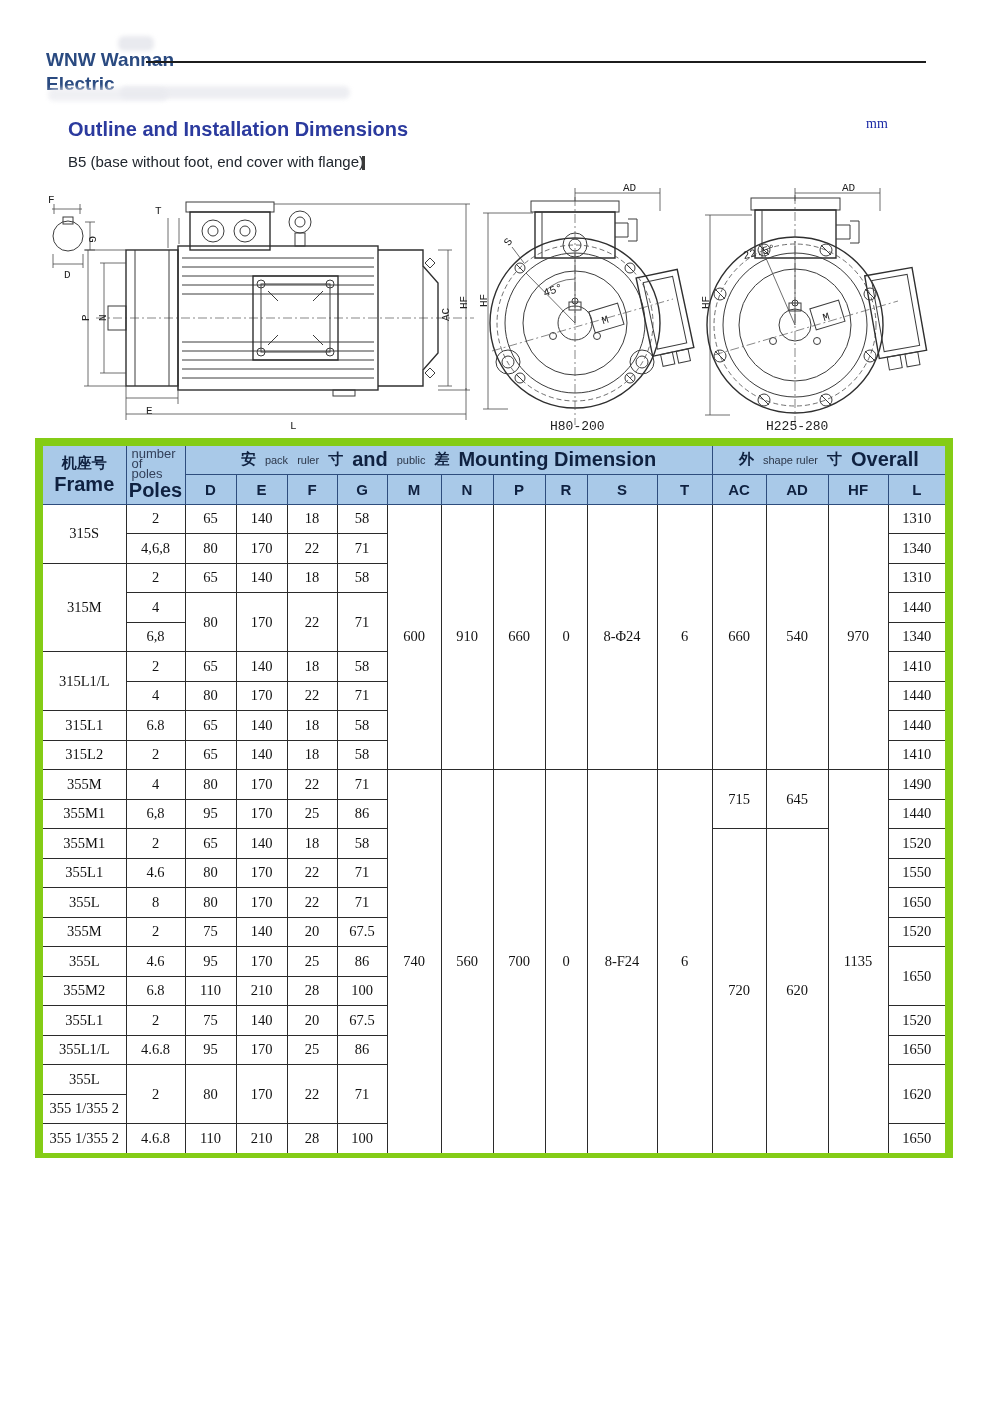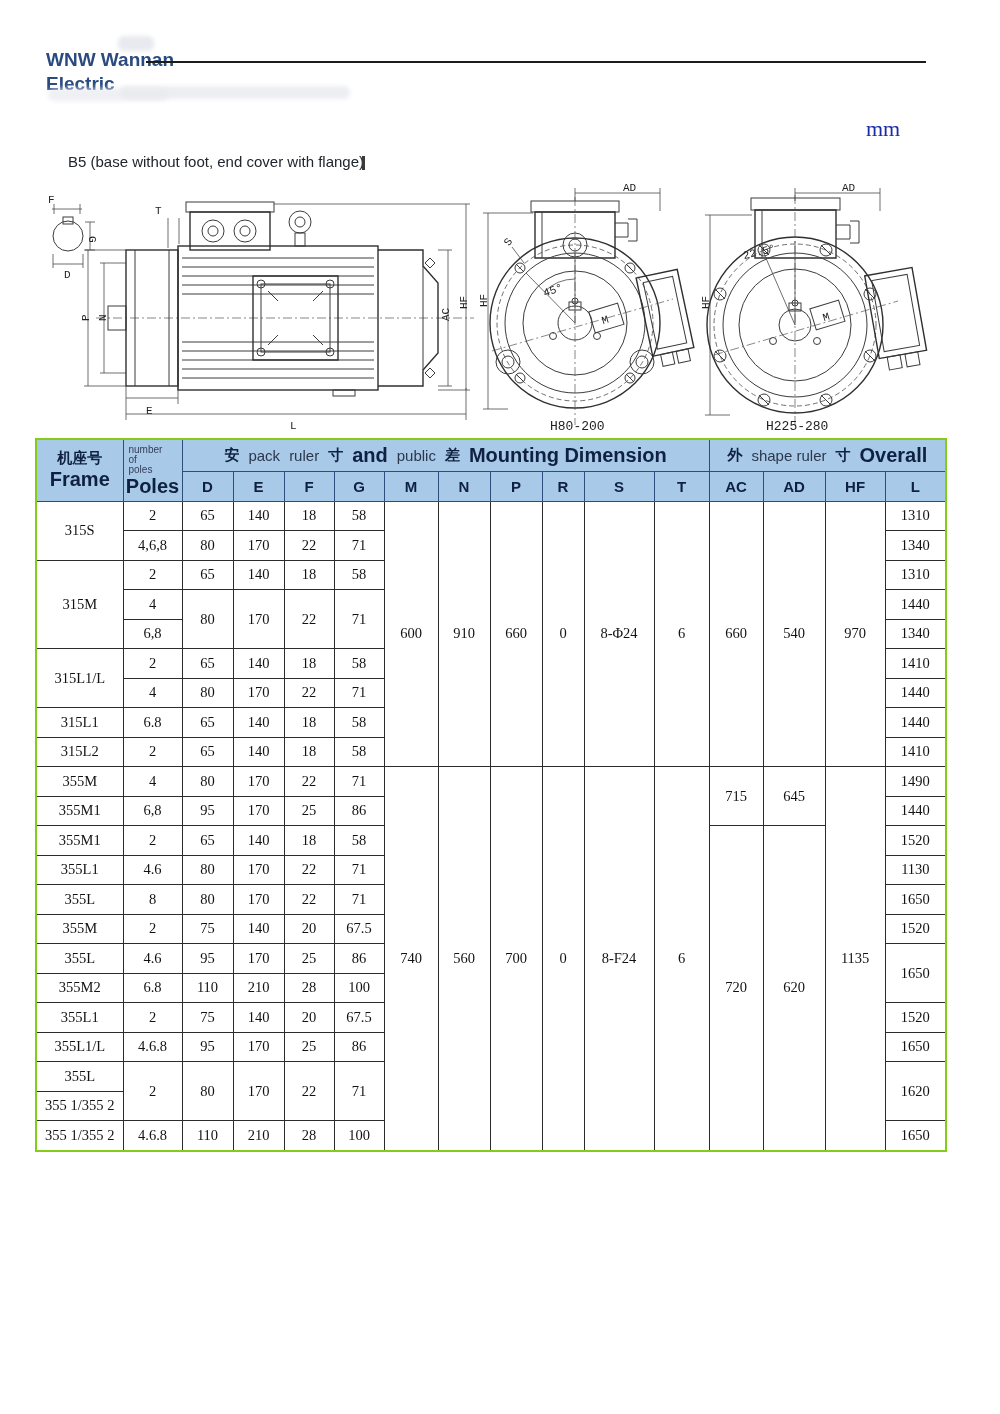--- a/index.html
+++ b/index.html
@@ -4,64 +4,65 @@
 <style>
   html,body{margin:0;padding:0;background:#fff;}
   .page{position:relative;width:1000px;height:1158px;background:#ffffff;overflow:hidden;
         font-family:"Liberation Sans",sans-serif;color:#1a1a1a;}
 
   
   .logo{position:absolute;left:46px;top:48px;font-size:19px;line-height:24px;font-weight:600;color:#2a4a80;}
   .rule{position:absolute;left:146px;top:61px;width:780px;height:2px;background:#1c1c1c;}
   .smudge{position:absolute;background:#e9eaef;border-radius:6px;filter:blur(2px);}
   .title{position:absolute;left:68px;top:118px;font-size:20px;font-weight:600;color:#2b3a9e;}
-  .unit{position:absolute;left:866px;top:116px;font-size:22px;color:#1b2aa6;font-family:"Liberation Serif",serif;}
+  .unit{position:absolute;left:866px;top:116px;font-size:14px;color:#1b2aa6;font-family:"Liberation Serif",serif;}
   .subtitle{position:absolute;left:68px;top:153px;font-size:15px;color:#20262e;}
   .cursor-tick{position:absolute;left:362px;top:156px;width:3px;height:14px;background:#3a3a3a;}
 
   
   .drw{position:absolute;}
   svg text{font-family:"Liberation Mono",monospace;font-size:11px;fill:#222;}
   svg text.cap{font-size:13px;}
   .ln{stroke:#3c3c3c;stroke-width:1;fill:none;}
   .lnb{stroke:#2f2f2f;stroke-width:1.4;fill:none;}
   .dim{stroke:#4a4a4a;stroke-width:0.8;fill:none;}
   .cl{stroke:#555;stroke-width:0.7;fill:none;stroke-dasharray:9 3 2 3;}
   .dash{stroke:#4a4a4a;stroke-width:0.8;fill:none;stroke-dasharray:5 3;}
 
   
   table.dims{position:absolute;left:35px;top:438px;width:910px;border-collapse:collapse;table-layout:fixed;
-             border:2px solid #84cc16;}
+             border:8px solid #84cc16;}
   table.dims thead th{background:#a9c9e8;border:1.6px solid #2e4d7d;color:#0f2140;font-weight:600;
                       padding:0;vertical-align:middle;}
   .th-top{height:32px;font-size:15px;}
   .th-letters th{height:29px;font-size:15px;}
   .hdr-cn{font-size:15px;font-weight:600;}
-  .hdr-sm{font-size:15px;font-weight:400;color:#2c374a;}
+  .hdr-sm{font-size:11px;font-weight:400;color:#2c374a;}
   .hdr-en{font-size:20px;font-weight:600;}
-  .poles-mini{display:block;text-align:left;font-size:10px;line-height:10px;font-weight:400;
+  .poles-mini{display:block;text-align:left;font-size:13px;line-height:10px;font-weight:400;
               color:#33405a;padding:2px 0 0 5px;}
   .mix{display:flex;align-items:center;justify-content:center;gap:9px;}
   table.dims tbody td{border:1px solid #2b2b2b;height:28.5px;text-align:center;vertical-align:middle;
                       font-family:"Liberation Serif",serif;font-size:14.5px;color:#121212;padding:0;}
 </style>
 </head>
 <body>
 
 <div class="page">
 
   <div class="logo">
     <div>WNW Wannan</div>
     <div>Electric</div>
   </div>
   <div class="rule"></div>
   <div class="smudge" style="left:118px;top:36px;width:36px;height:15px;"></div>
   <div class="smudge" style="left:120px;top:86px;width:230px;height:13px;opacity:.8;"></div>
   <div class="smudge" style="left:48px;top:88px;width:120px;height:13px;opacity:.7;"></div>
 
+  <div class="title">Outline and Installation Dimensions</div>
   <div class="unit">mm</div>
   <div class="subtitle">B5 (base without foot, end cover with flange)</div>
   <div class="cursor-tick"></div>
 
   <svg class="drw" style="left:38px;top:188px;" width="440" height="245" viewBox="0 0 440 245">
     <defs>
       <pattern id="xhatch" width="6" height="6" patternUnits="userSpaceOnUse">
         <path d="M0 0 L6 6 M6 0 L0 6" stroke="#666" stroke-width="0.8"></path>
       </pattern>
     </defs>
@@ -453,21 +454,21 @@
           <td rowspan="11">620</td>
           <td>1520</td>
         </tr>
         <tr>
           <td>355L1</td>
           <td>4.6</td>
           <td>80</td>
           <td>170</td>
           <td>22</td>
           <td>71</td>
-          <td>1130</td>
+          <td>1550</td>
         </tr>
         <tr>
           <td>355L</td>
           <td>8</td>
           <td>80</td>
           <td>170</td>
           <td>22</td>
           <td>71</td>
           <td>1650</td>
         </tr>

